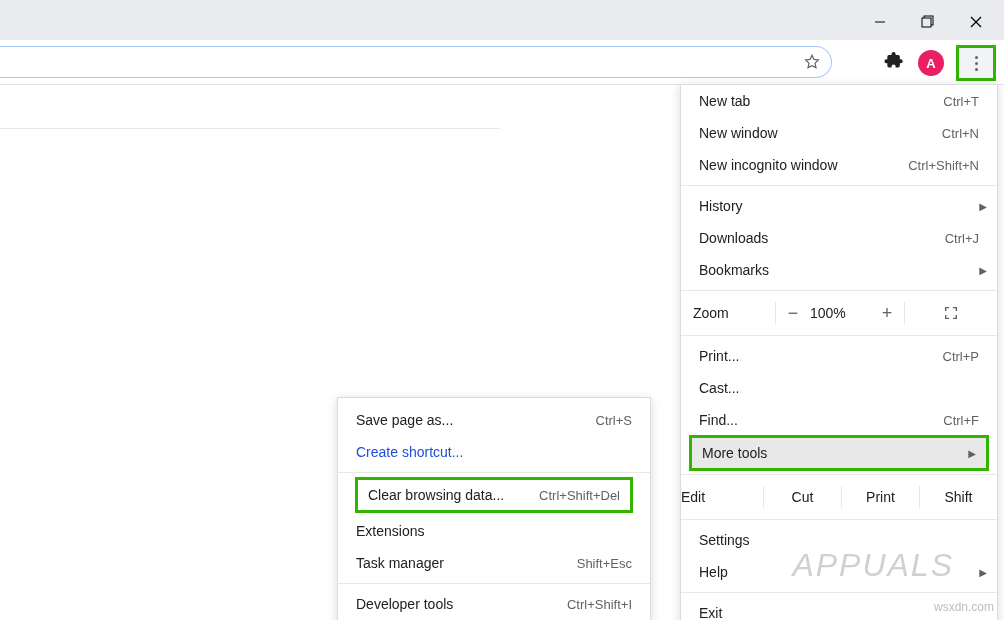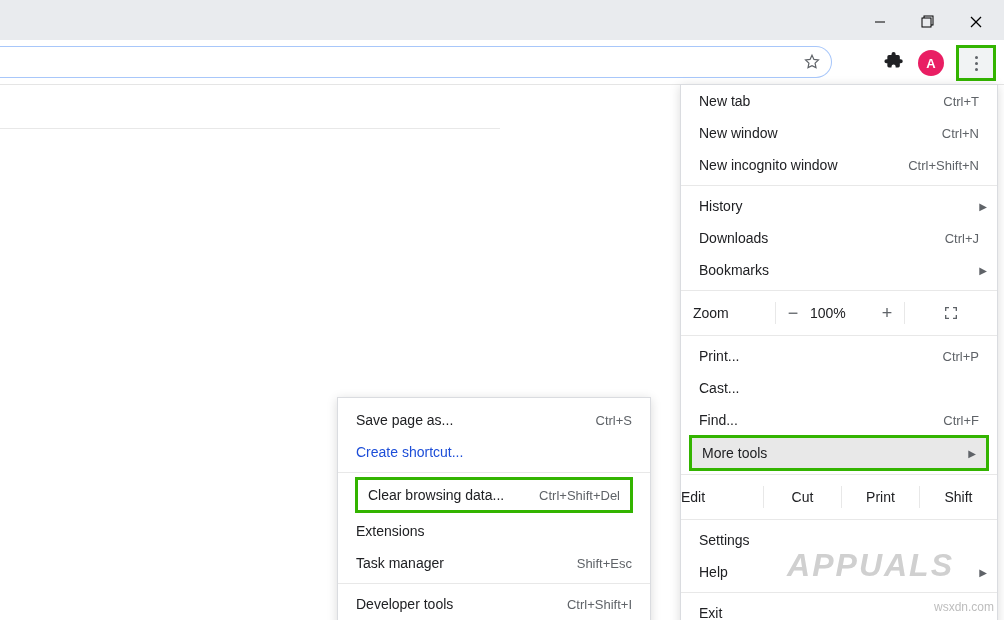--- a/index.html
+++ b/index.html
@@ -57,21 +57,21 @@
   
   .submenu{position:absolute;top:397px;left:337px;width:312px;background:#fff;
     border:1px solid #dadce0;box-shadow:0 2px 10px rgba(0,0,0,.15);
     padding:6px 0}
   .submenu .mi.disabled .lbl{color:#1d4ed8}
   .sub-hl{border:3px solid #33b400;margin:2px 17px}
   .sub-hl .mi{height:30px;padding:0 10px}
   
   .wm{position:absolute;right:10px;bottom:6px;color:#bdbdbd;font-size:12px}
   .wm2{position:absolute;right:50px;bottom:36px;color:#d0d0d0;font-size:32px;
-    font-weight:700;letter-spacing:2px;pointer-events:none;font-style:italic}
+    font-weight:400;letter-spacing:2px;pointer-events:none;font-style:italic}
   svg{display:block}
 </style>
 </head>
 <body>
 
 <div class="titlebar">
   <div class="win-btn win-minimize">
     <svg width="12" height="12">
         <line x1="1" y1="6" x2="11" y2="6" stroke="#000" stroke-width="1"></line>
       </svg>

